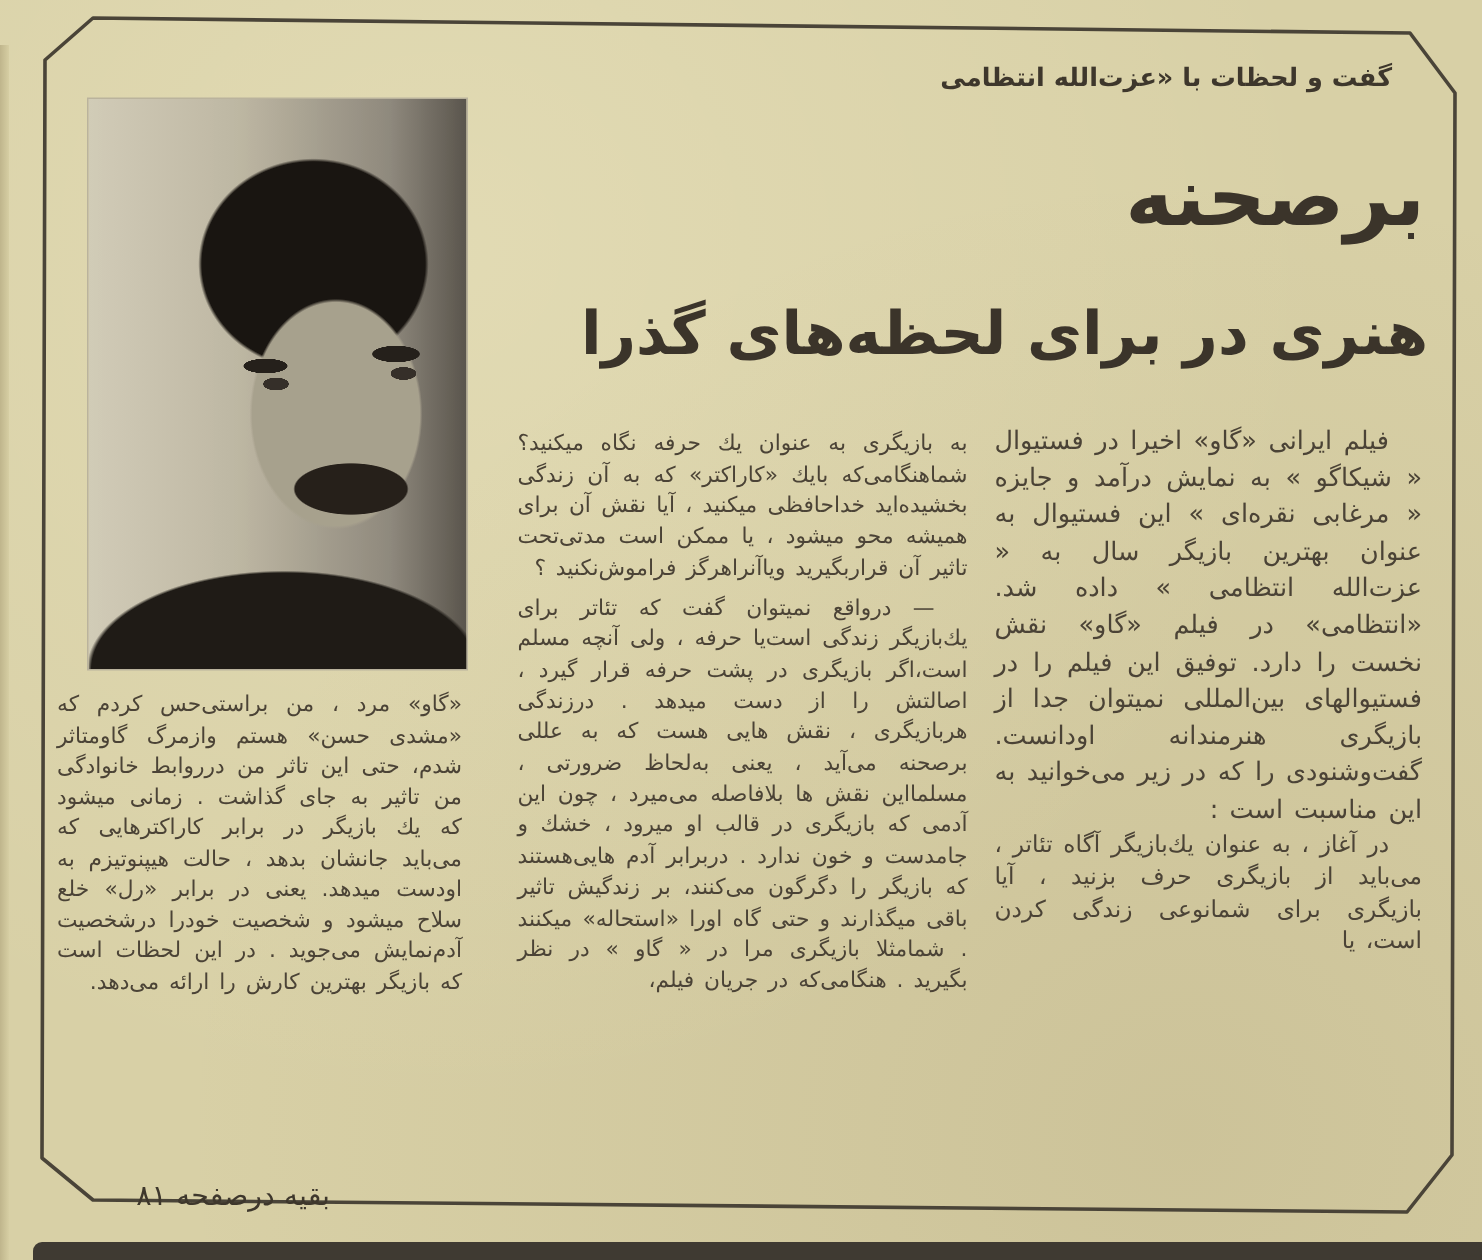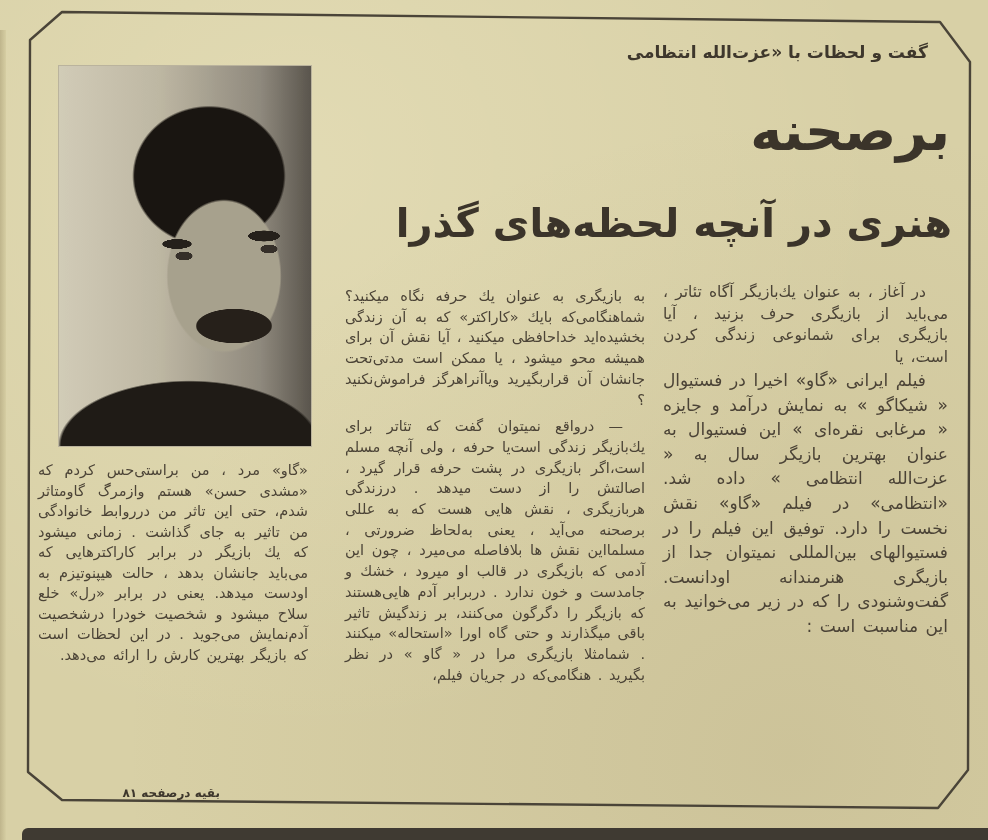--- a/index.html
+++ b/index.html
@@ -144,52 +144,52 @@
     }
     .indent {
       text-indent: 22px;
     }
     .continued {
       position: absolute;
       left: 80px;
       top: 786px;
       width: 140px;
       text-align: right;
-      font-size: 12px;
-      font-weight: bold;
+      font-size: 19px;
+      font-weight: normal;
       color: #3e372c;
     }
   </style>
 </head>
 <body>
 
 <div class="page-bg"></div>
 <div class="left-strip"></div>
 
 <svg class="frame" viewBox="0 0 988 840" width="988" height="840">
   <path d="M 62 12 L 940 22 L 970 62 L 968 770 L 938 808 L 62 800 L 28 772 L 30 40 Z" fill="none" stroke="#4a4438" stroke-width="2.4" stroke-linejoin="round"></path>
 </svg>
 
 <div class="bottom-bar"></div>
 
 <div class="kicker rtl">گفت و لحظات با «عزت‌الله انتظامی</div>
 
 <div class="headline rtl">برصحنه</div>
 
-<div class="subheadline rtl">هنری در آنچه لحظه‌های گذرا</div>
+<div class="subheadline rtl">هنری در برای لحظه‌های گذرا</div>
 
 <div class="photo" role="img" aria-label="portrait-photo"></div>
 
 <div class="col col-right rtl">
+  <p class="indent">فیلم ایرانی «گاو» اخیرا در فستیوال « شیکاگو » به نمایش درآمد و جایزه « مرغابی نقره‌ای » این فستیوال به عنوان بهترین بازیگر سال به « عزت‌الله انتظامی » داده شد. «انتظامی» در فیلم «گاو» نقش نخست را دارد. توفیق این فیلم را در فستیوالهای بین‌المللی نمیتوان جدا از بازیگری هنرمندانه اودانست. گفت‌وشنودی را که در زیر می‌خوانید به این مناسبت است :</p>
   <p class="indent para2">در آغاز ، به عنوان یك‌بازیگر آگاه تئاتر ، می‌باید از بازیگری حرف بزنید ، آیا بازیگری برای شمانوعی زندگی کردن است، یا</p>
-  <p class="indent">فیلم ایرانی «گاو» اخیرا در فستیوال « شیکاگو » به نمایش درآمد و جایزه « مرغابی نقره‌ای » این فستیوال به عنوان بهترین بازیگر سال به « عزت‌الله انتظامی » داده شد. «انتظامی» در فیلم «گاو» نقش نخست را دارد. توفیق این فیلم را در فستیوالهای بین‌المللی نمیتوان جدا از بازیگری هنرمندانه اودانست. گفت‌وشنودی را که در زیر می‌خوانید به این مناسبت است :</p>
 </div>
 
 <div class="col col-mid rtl">
-  <p style="margin-bottom:6px;">به بازیگری به عنوان یك حرفه نگاه میکنید؟ شماهنگامی‌که بایك «کاراکتر» که به آن زندگی بخشیده‌اید خداحافظی میکنید ، آیا نقش آن برای همیشه محو میشود ، یا ممکن است مدتی‌تحت جانشان آن قراربگیرید ویاآنراهرگز فراموش‌نکنید ؟</p>
+  <p style="margin-bottom:6px;">به بازیگری به عنوان یك حرفه نگاه میکنید؟ شماهنگامی‌که بایك «کاراکتر» که به آن زندگی بخشیده‌اید خداحافظی میکنید ، آیا نقش آن برای همیشه محو میشود ، یا ممکن است مدتی‌تحت تاثیر آن قراربگیرید ویاآنراهرگز فراموش‌نکنید ؟</p>
   <p class="indent">— درواقع نمیتوان گفت که تئاتر برای یك‌بازیگر زندگی است‌یا حرفه ، ولی آنچه مسلم است،اگر بازیگری در پشت حرفه قرار گیرد ، اصالتش را از دست میدهد . درزندگی هربازیگری ، نقش هایی هست که به عللی برصحنه می‌آید ، یعنی به‌لحاظ ضرورتی ، مسلمااین نقش ها بلافاصله می‌میرد ، چون این آدمی که بازیگری در قالب او میرود ، خشك و جامدست و خون ندارد . دربرابر آدم هایی‌هستند که بازیگر را دگرگون می‌کنند، بر زندگیش تاثیر باقی میگذارند و حتی گاه اورا «استحاله» میکنند . شمامثلا بازیگری مرا در « گاو » در نظر بگیرید . هنگامی‌که در جریان فیلم،</p>
 </div>
 
 <div class="col col-left rtl">
   <p style="margin-bottom:4px;">«گاو» مرد ، من براستی‌حس کردم که «مشدی حسن» هستم وازمرگ گاومتاثر شدم، حتی این تاثر من درروابط خانوادگی من تاثیر به جای گذاشت . زمانی میشود که یك بازیگر در برابر کاراکترهایی که می‌باید جانشان بدهد ، حالت هیپنوتیزم به اودست میدهد. یعنی در برابر «رل» خلع سلاح میشود و شخصیت خودرا درشخصیت آدم‌نمایش می‌جوید . در این لحظات است که بازیگر بهترین کارش را ارائه می‌دهد.</p>
 </div>
 
 <div class="continued rtl">بقیه درصفحه ۸۱</div>
 
 </body></html>

